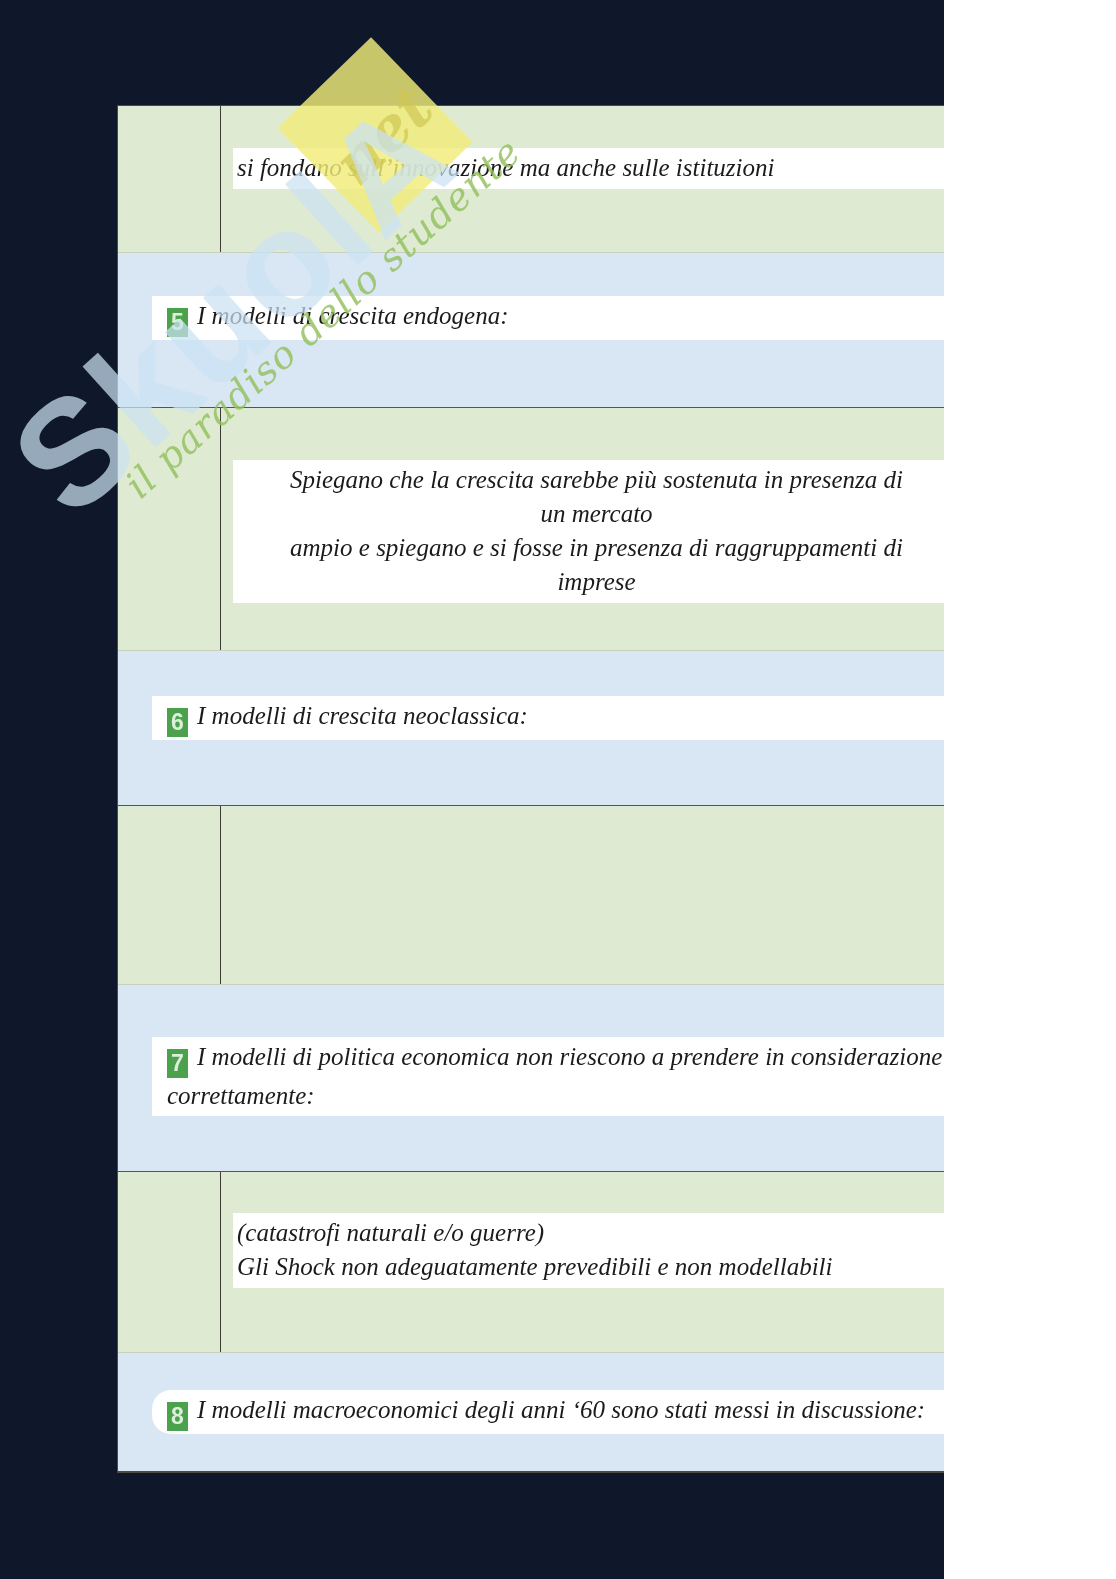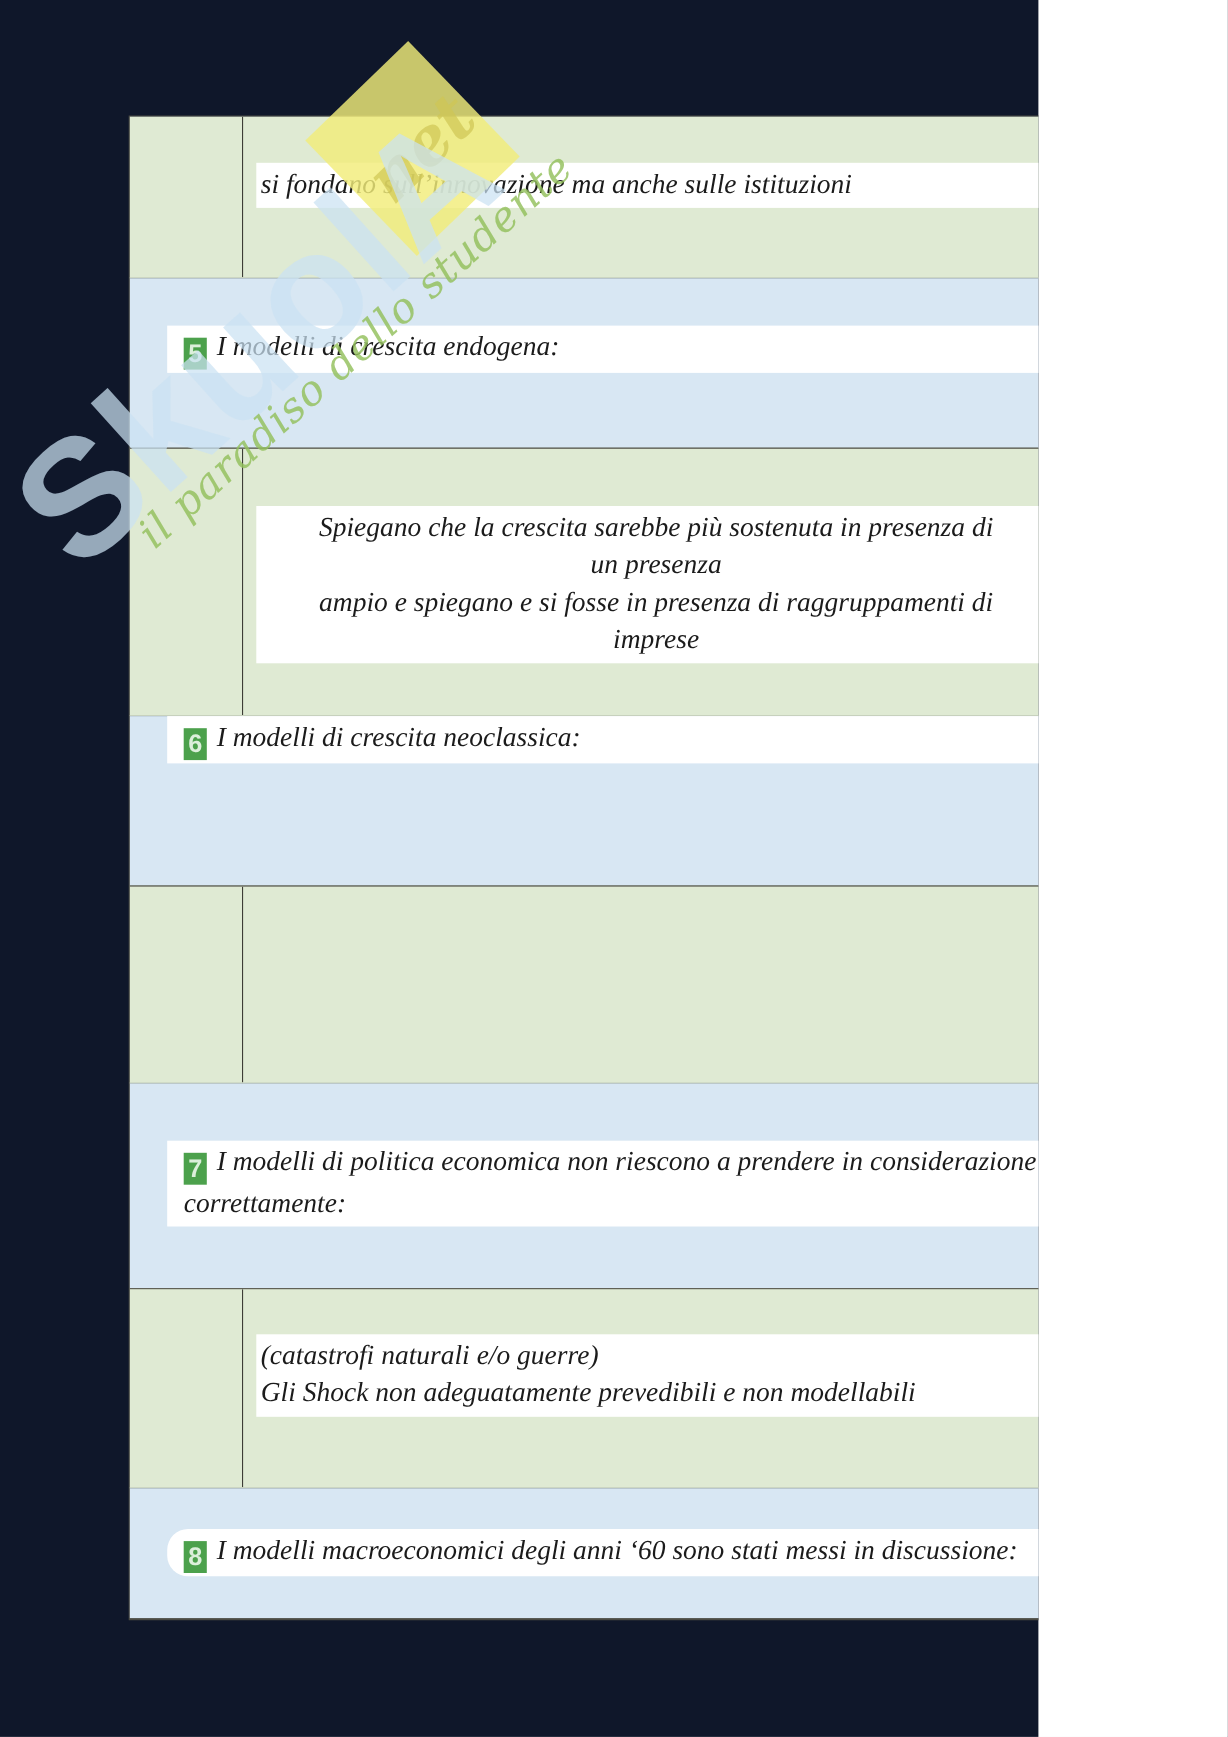--- a/index.html
+++ b/index.html
@@ -32,21 +32,21 @@
   .r3 .answer-box{margin-top:52px;text-align:center;}
   .r5 .answer-box{margin-top:40px;}
   .r7 .answer-box{margin-top:41px;}
   
   .question-box{
     position:relative;margin-left:34px;width:854px;box-sizing:border-box;
     background:#ffffff;padding:2px 4px 3px 15px;
     font-style:italic;font-size:25px;line-height:35px;
   }
   .r2 .question-box{margin-top:43px;}
-  .r4 .question-box{}
+  .r4 .question-box{margin-top:45px;}
   .r6 .question-box{margin-top:52px;}
   .r8 .question-box{margin-top:37px;border-radius:19px;}
   .badge{
     display:inline-block;width:21px;height:29px;margin-right:9px;vertical-align:-6px;
     background:#4ca14c;color:#dcefdb;text-align:center;
     font-family:"Liberation Sans",sans-serif;font-style:normal;font-weight:bold;
     font-size:23px;line-height:29px;
   }
   
   .wm{position:absolute;pointer-events:none;z-index:5;}
@@ -92,21 +92,21 @@
       <div class="question-box">
         <span class="badge">5</span><span class="q-text">I modelli di crescita endogena:</span>
       </div>
     </div>
 
     <div class="row green bt r3">
       <div class="vline v-left"></div>
       <div class="vline v-right"></div>
       <div class="answer-box">
         <div class="ans-line">Spiegano che la crescita sarebbe più sostenuta in presenza di</div>
-        <div class="ans-line">un presenza</div>
+        <div class="ans-line">un mercato</div>
         <div class="ans-line">ampio e spiegano e si fosse in presenza di raggruppamenti di</div>
         <div class="ans-line">imprese</div>
       </div>
     </div>
 
     <div class="row blue r4">
       <div class="question-box">
         <span class="badge">6</span><span class="q-text">I modelli di crescita neoclassica:</span>
       </div>
     </div>

